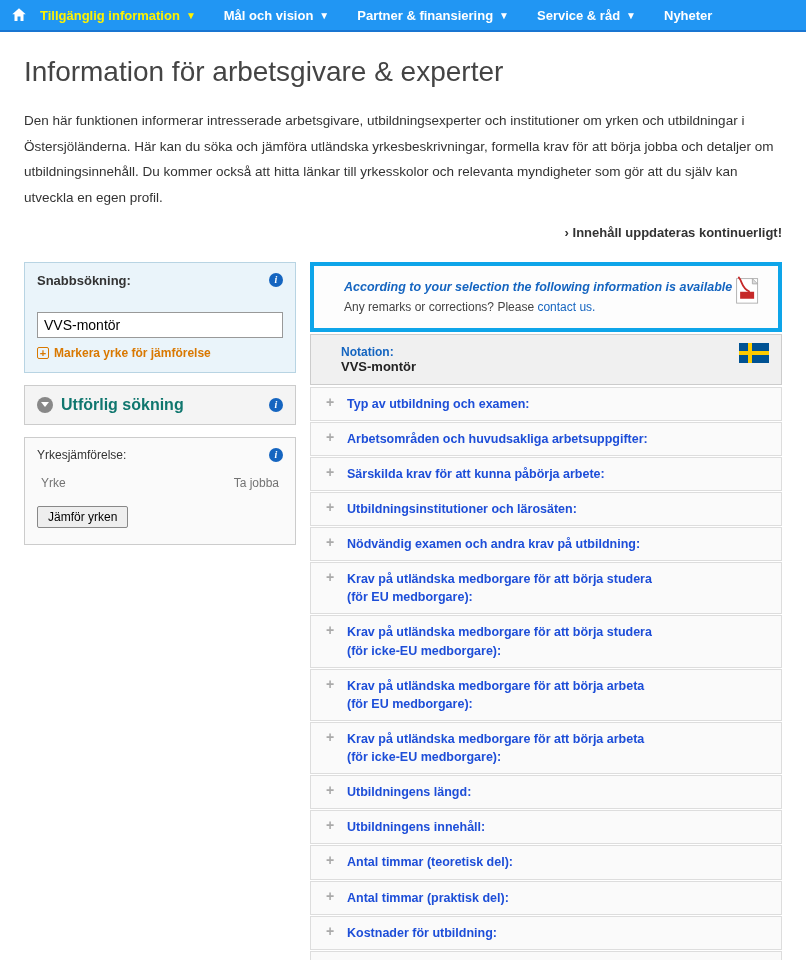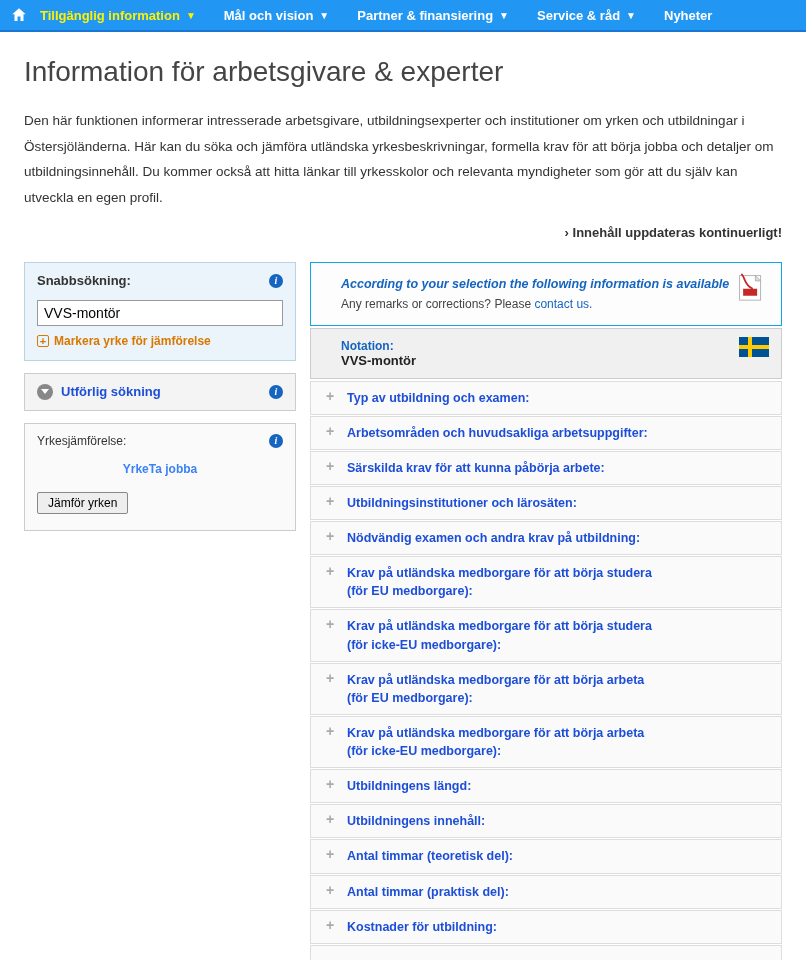--- a/index.html
+++ b/index.html
@@ -19,40 +19,40 @@
   .intro { font-size: 13.5px; line-height: 1.9; color: #333; margin-bottom: 14px; }
   .continuous { text-align: right; font-weight: bold; font-size: 13px; color: #333; margin-bottom: 22px; }
   
   
   .cols { display: flex; gap: 14px; align-items: flex-start; }
   .left { width: 272px; flex-shrink: 0; }
   .right { flex: 1; }
   
   
   .box { border: 1px solid #b8d4e3; background: #eaf4fa; margin-bottom: 12px; padding: 10px 12px 12px 12px; position: relative; }
-  .box-header { font-weight: bold; font-size: 13px; color: #333; margin-bottom: 12px; display: flex; justify-content: space-between; align-items: flex-end; }
+  .box-header { font-weight: bold; font-size: 13px; color: #333; margin-bottom: 24px; display: flex; justify-content: space-between; align-items: flex-start; }
   .info-icon { width: 14px; height: 14px; border-radius: 50%; background: #1565c0; color: #fff; font-size: 10px; font-weight: bold; display: inline-flex; align-items: center; justify-content: center; cursor: pointer; font-style: italic; font-family: Georgia, serif; }
   .search-input { width: 100%; padding: 4px 6px; font-size: 14px; border: 1px solid #999; background: #fff; margin-bottom: 8px; }
   .mark-link { color: #d97800; font-size: 12px; font-weight: bold; cursor: pointer; display: flex; align-items: center; }
   .mark-link .plus { display:inline-block; width:12px; height:12px; border:1px solid #d97800; border-radius:2px; color:#d97800; font-size:11px; line-height:10px; text-align:center; margin-right:5px; font-weight:bold;}
   
   .box-detailed { border: 1px solid #ccc; background: #f4f4f4; margin-bottom: 12px; padding: 10px 12px; display: flex; justify-content: space-between; align-items: center; cursor: pointer; }
   .box-detailed .left-part { display: flex; align-items: center; }
   .chev-icon { width:16px; height:16px; border-radius:50%; background:#888; display:inline-flex; align-items:center; justify-content:center; margin-right:8px; }
   .chev-icon::after { content:""; border-left:4px solid transparent; border-right:4px solid transparent; border-top:5px solid #fff; }
-  .box-detailed .lbl { font-weight: bold; color: #1d4ed8; font-size: 13px; }
+  .box-detailed .lbl { font-weight: bold; color: #0f766e; font-size: 16px; }
   
   .box-compare { border:1px solid #ccc; background:#fafafa; padding:10px 12px 16px 12px; position:relative;}
   .box-compare .hdr { display:flex; justify-content:space-between; align-items:flex-start; margin-bottom:14px;}
   .box-compare .lbl2 { font-size:12px; color:#333;}
-  .compare-cols { display:flex; justify-content:center; font-size:12px; color:#3b82f6; margin-bottom:16px; padding:0 4px;font-weight:bold;}
+  .compare-cols { display:flex; justify-content:space-between; font-size:12px; color:#737373; margin-bottom:16px; padding:0 4px;}
   .compare-btn { padding:3px 10px; font-size:12px; background:#eee; border:1px solid #888; border-radius:2px; cursor:pointer; }
   
   
-  .selection-box { border:1px solid #0ea5e9; background:#fdfdfd; padding:14px 18px 14px 30px; position:relative; margin-bottom:2px;}
+  .selection-box { border:4px solid #0ea5e9; background:#fdfdfd; padding:14px 18px 14px 30px; position:relative; margin-bottom:2px;}
   .selection-box .sel-text { color:#1565c0; font-style:italic; font-weight:bold; font-size:12.5px; margin-bottom:6px;}
   .selection-box .remark { font-size:12px; color:#444;}
   .selection-box .remark a { color:#1565c0; text-decoration:none;}
   .pdf-icon { position:absolute; right:16px; top:10px; width:28px; height:30px; cursor:pointer;}
   
   .notation-box { border:1px solid #ccc; background:#f0f0f0; padding:10px 18px 10px 30px; position:relative; margin-bottom:2px;}
   .notation-box .not-lbl { color:#1565c0; font-weight:bold; font-size:12px;}
   .notation-box .not-val { color:#222; font-weight:bold; font-size:13px;}
   .flag { position:absolute; right:12px; top:8px; width:30px; height:20px;}
   

